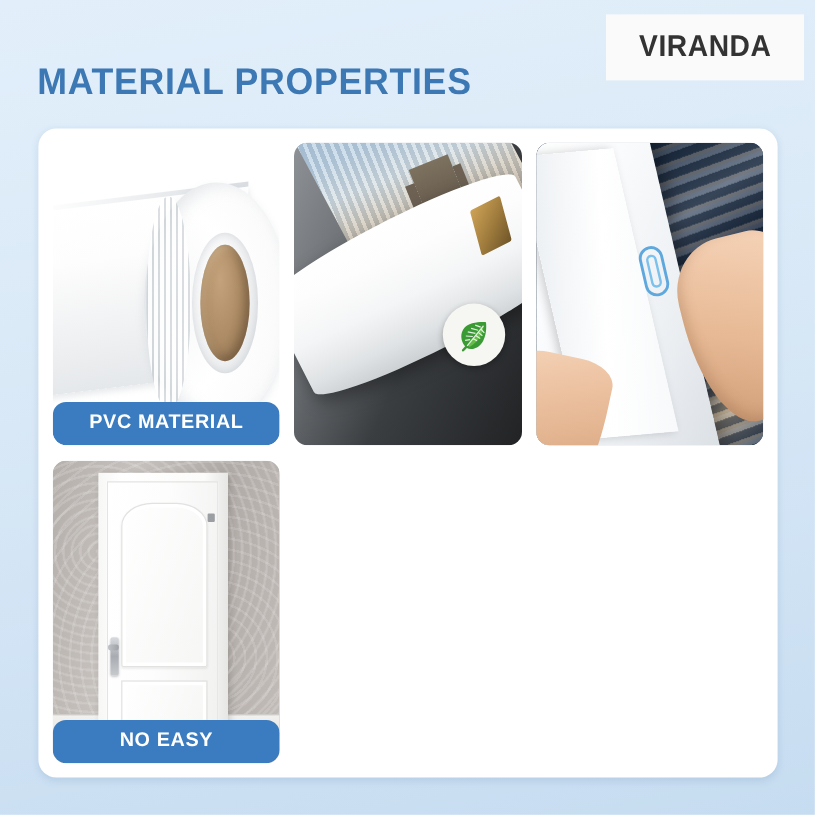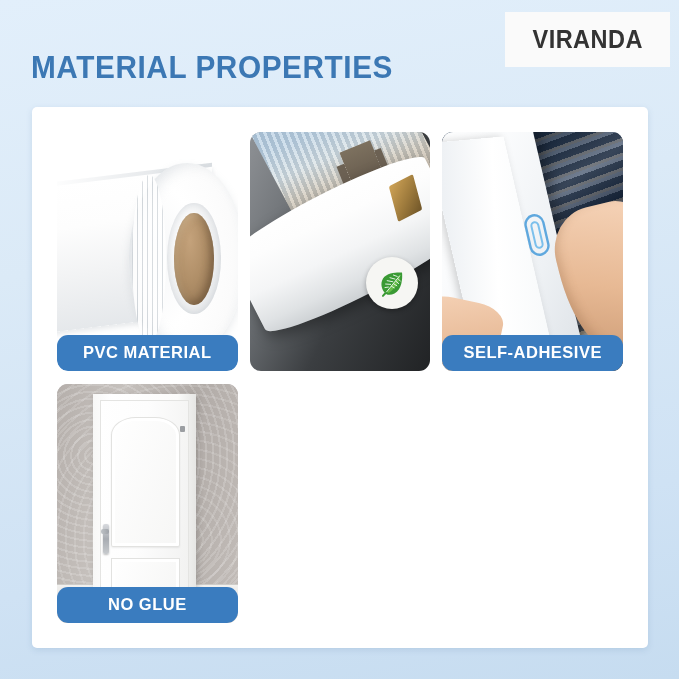--- a/index.html
+++ b/index.html
@@ -58,24 +58,24 @@
   }
 
   
   #panel {
     position: absolute;
     left: 32px;
     top: 107px;
     width: 616px;
     height: 541px;
     background: #ffffff;
-    border-radius: 5px;
+    border-radius: 15px;
     box-shadow: 0 2px 6px rgba(90,130,170,0.18);
     box-sizing: border-box;
-    padding: 25px;
+    padding: 12px;
   }
 
   #card-grid {
     width: 100%;
     height: 100%;
     display: grid;
     grid-template-columns: repeat(3, 1fr);
     grid-template-rows: repeat(2, 1fr);
     gap: 13px 12px;
   }
@@ -576,36 +576,35 @@
           <div class="peel-fold"></div>
           <div class="clip-badge">
             <svg width="26" height="48" viewBox="0 0 26 48" aria-hidden="true">
               <rect x="4" y="4" width="18" height="40" rx="9" fill="none" stroke="#5fa8de" stroke-width="2.4"></rect>
               <rect x="9.5" y="11" width="7" height="26" rx="3.5" fill="none" stroke="#7cc0ec" stroke-width="2"></rect>
             </svg>
           </div>
           <div class="hand-adh-right"></div>
           <div class="hand-adh-left"></div>
         </div>
-        <div class="card-label">SELF-ADHESIVE</div>
       </div>
 
 
 
       <div class="card">
         <div class="card-media media-door">
           <div class="wall"></div>
           <div class="baseboard"></div>
           <div class="door-frame">
             <div class="door-slab">
               <div class="door-panel-top"></div>
               <div class="door-panel-bottom"></div>
               <div class="door-handle"></div>
               <div class="door-hinge"></div>
             </div>
           </div>
         </div>
-        <div class="card-label">NO GLUE</div>
+        <div class="card-label">NO EASY</div>
       </div>
 
     </div>
   </div>
 </div>
 
 </body></html>

